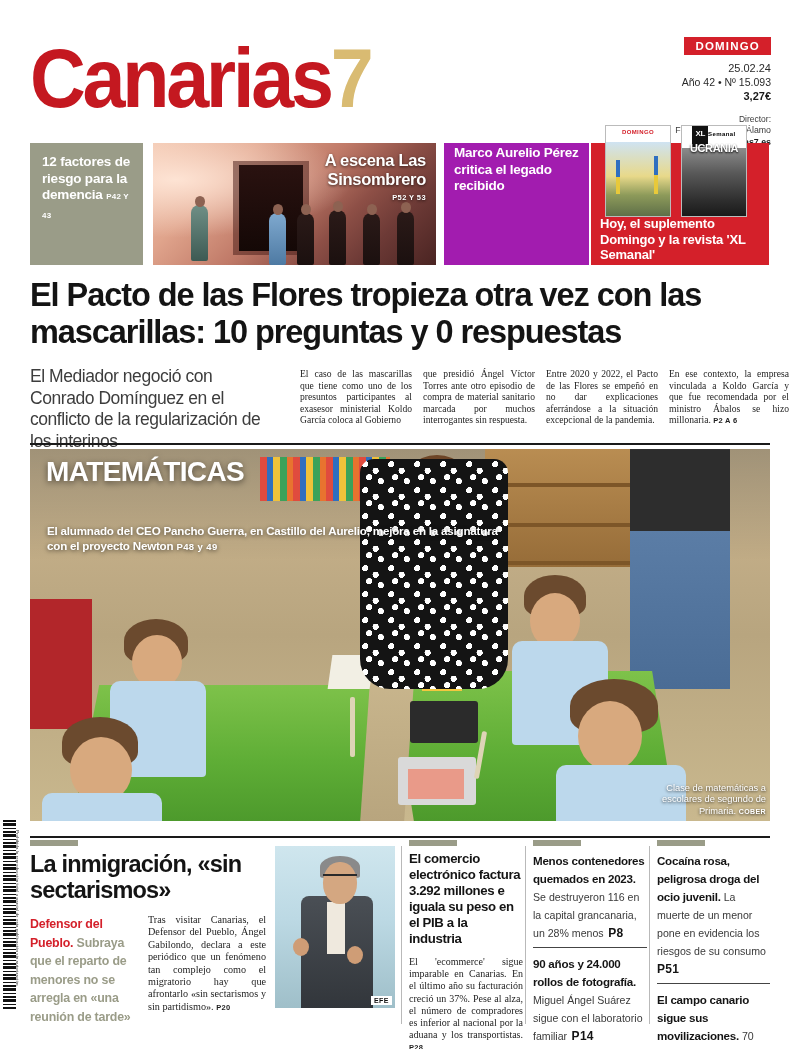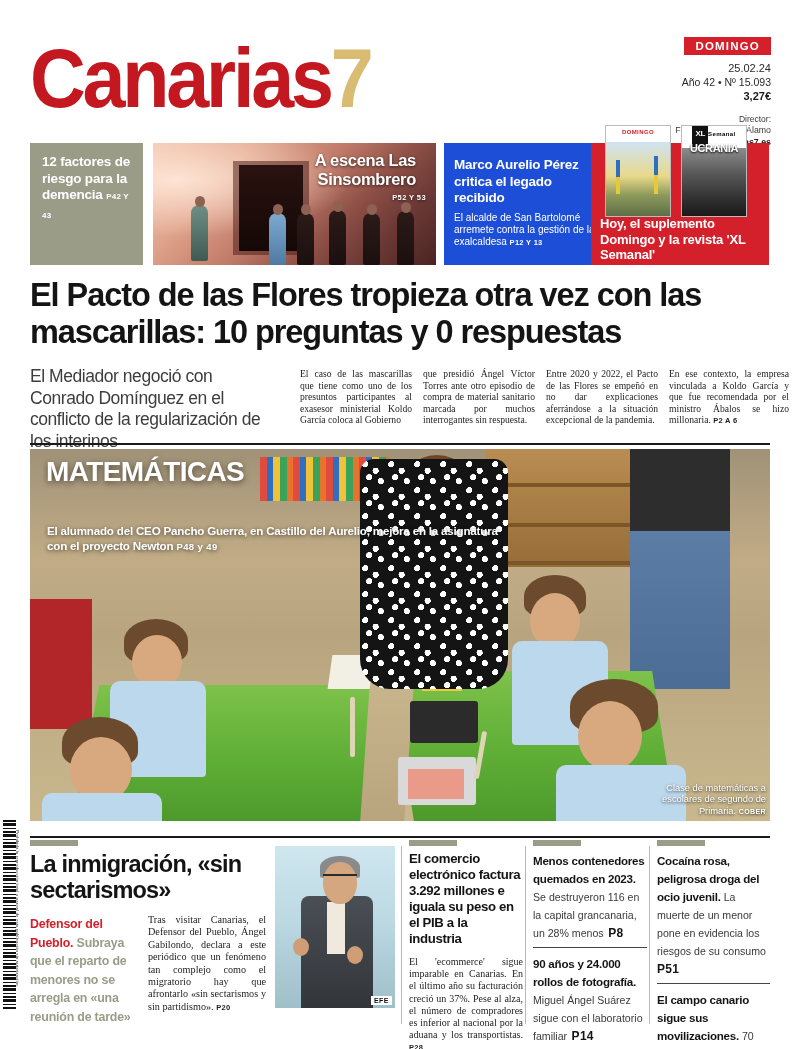--- a/index.html
+++ b/index.html
@@ -89,33 +89,33 @@
     background: linear-gradient(180deg,#2b1a18 0%,#1b100f 100%);
     border-radius: 8px 8px 2px 2px;
   }
   .tz-sins .fig::before {
     content:""; position:absolute; left:4px; top:-9px; width:10px; height:11px;
     border-radius:50%; background:#8d6252;
   }
   .tz-sins .fig.teal { background: linear-gradient(180deg,#6f8f86 0%,#3d5a53 100%); }
   .tz-sins .fig.blue { background: linear-gradient(180deg,#7fa9cf 0%,#4e7aa3 100%); }
   .tz-sins .overlay-t {
-    position: absolute; right: 20px; top: 8px; text-align: right;
+    position: absolute; right: 10px; top: 8px; text-align: right;
     color: #fff; font-weight: bold; font-size: 16.5px; line-height: 19px;
     text-shadow: 0 1px 3px rgba(0,0,0,.65); letter-spacing: -.3px;
   }
   .tz-sins .overlay-pg {
     position: absolute; right: 10px; top: 50px; color: #fff;
     font-size: 7.5px; font-weight: bold; letter-spacing: .4px;
     text-shadow: 0 1px 3px rgba(0,0,0,.7);
   }
 
   .tz-marco {
-    position: absolute; left: 414px; top: 0; width: 162px; height: 122px;
-    background: #1d4ed8; color: #fff; padding: 14px 9px 0 10px;
+    position: absolute; left: 414px; top: 0; width: 145px; height: 122px;
+    background: #a21caf; color: #fff; padding: 2px 9px 0 10px;
   }
   .tz-marco .t { font-size: 13.5px; font-weight: bold; line-height: 16.5px; letter-spacing: -.25px; }
   .tz-marco .d { font-size: 10px; line-height: 12.4px; margin-top: 5px; }
   .tz-marco .pg { font-size: 7.5px; font-weight: bold; letter-spacing: .3px; }
 
   .tz-supl {
     position: absolute; left: 561px; top: 0; width: 178px; height: 122px;
     background: #d4202a;
   }
   .tz-supl .covers { position: absolute; left: 6px; top: -18px; width: 166px; height: 92px; }
@@ -356,21 +356,20 @@
       </div>
       <div class="overlay-t">
         <span>A escena Las</span><br>
         <span>Sinsombrero</span>
       </div>
       <div class="overlay-pg">P52 Y 53</div>
     </div>
 
     <div class="tz-marco">
       <div class="t">Marco Aurelio Pérez critica el legado recibido</div>
-      <div class="d"><span>El alcalde de San Bartolomé arremete contra la gestión de la exalcaldesa</span> <span class="pg">P12 Y 13</span></div>
     </div>
 
     <div class="tz-supl">
       <div class="covers">
         <div class="cover c1">
           <div class="cap red">DOMINGO</div>
           <div class="pic1"></div>
         </div>
         <div class="cover c2">
           <div class="cap"><span class="xl">XL</span><span>Semanal</span></div>

